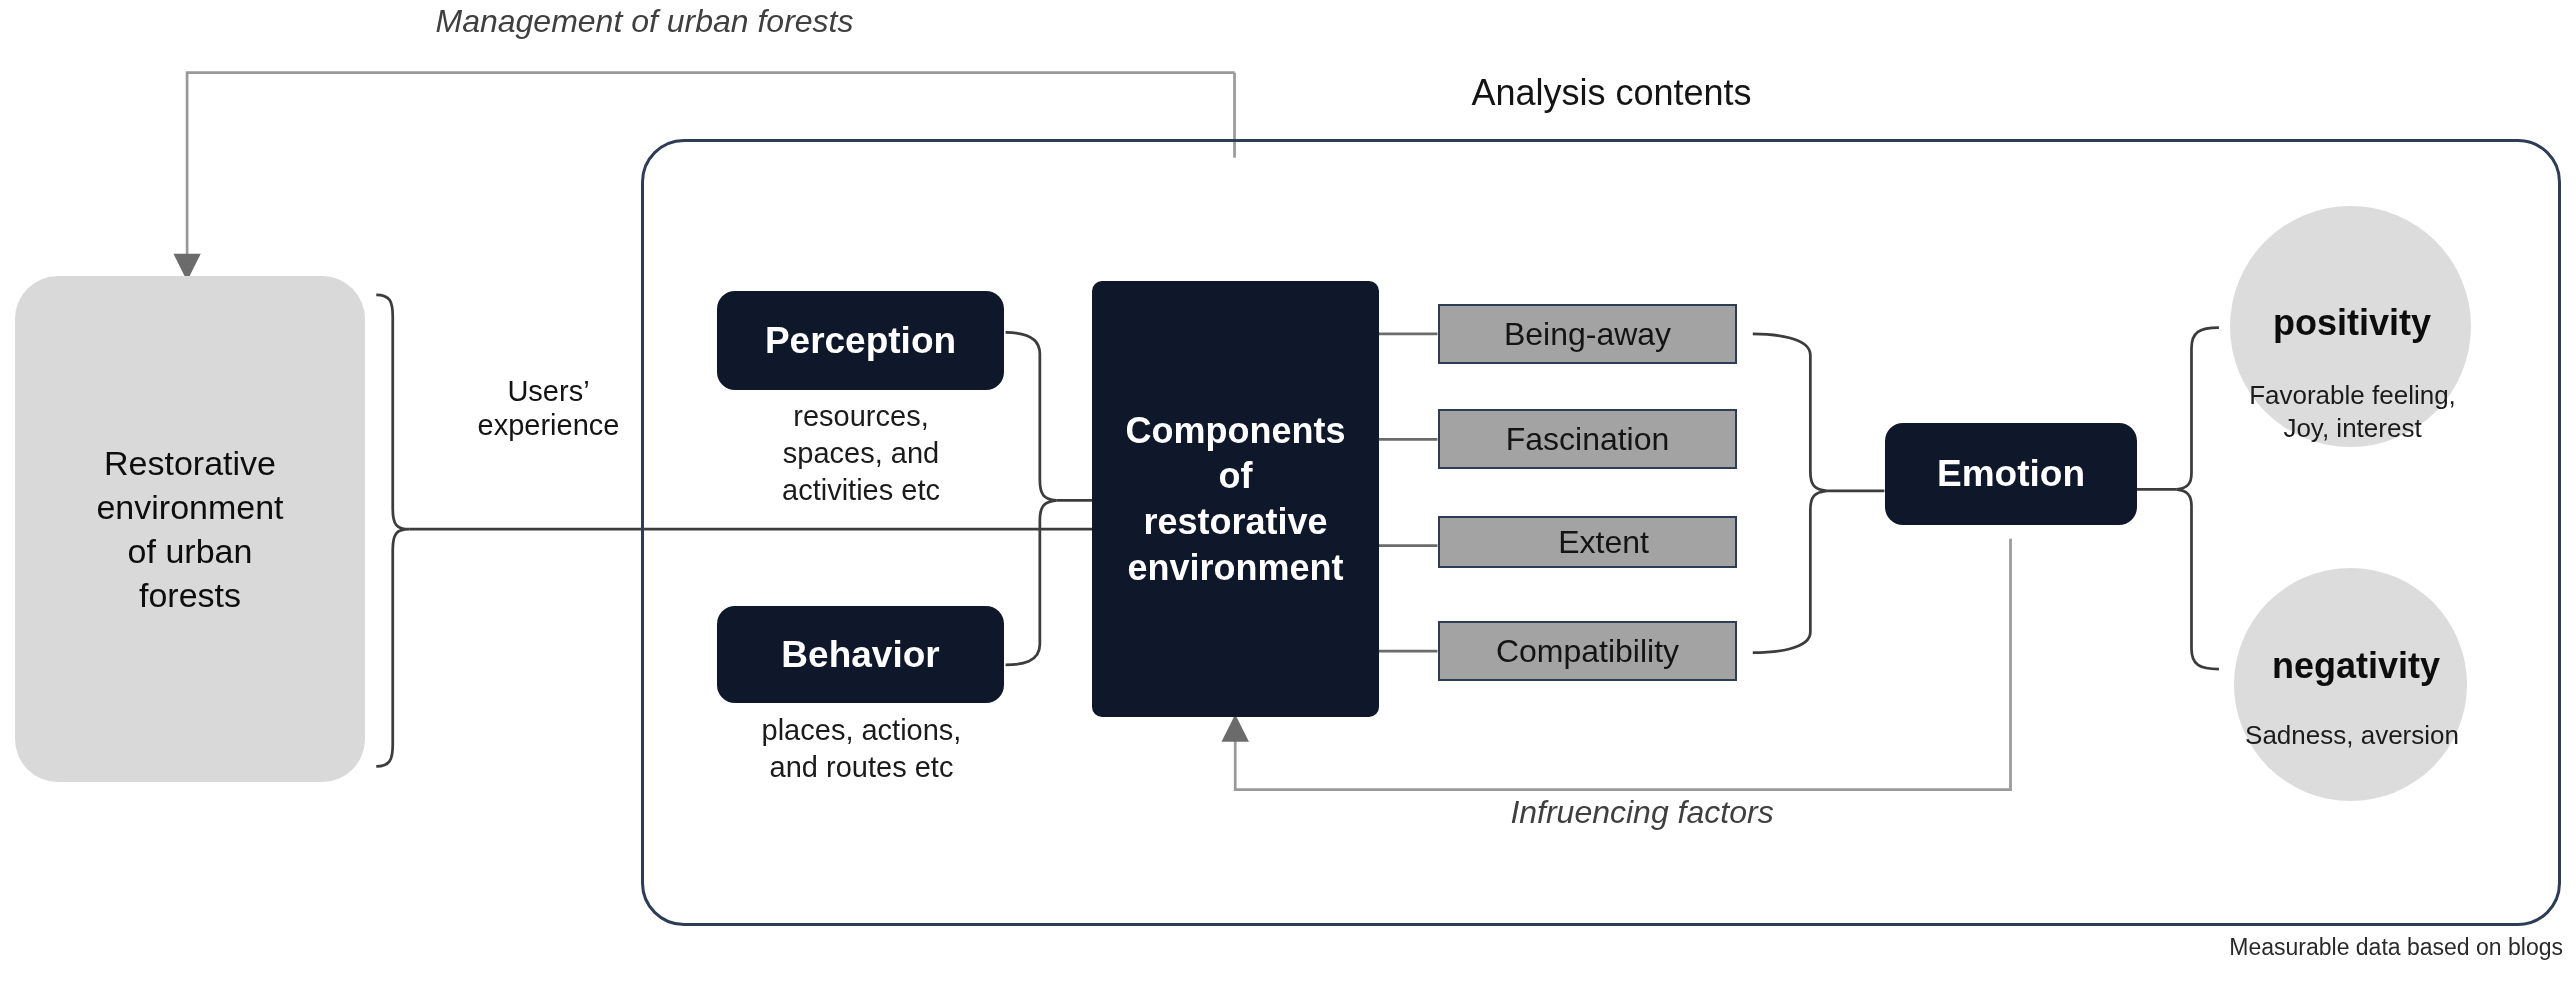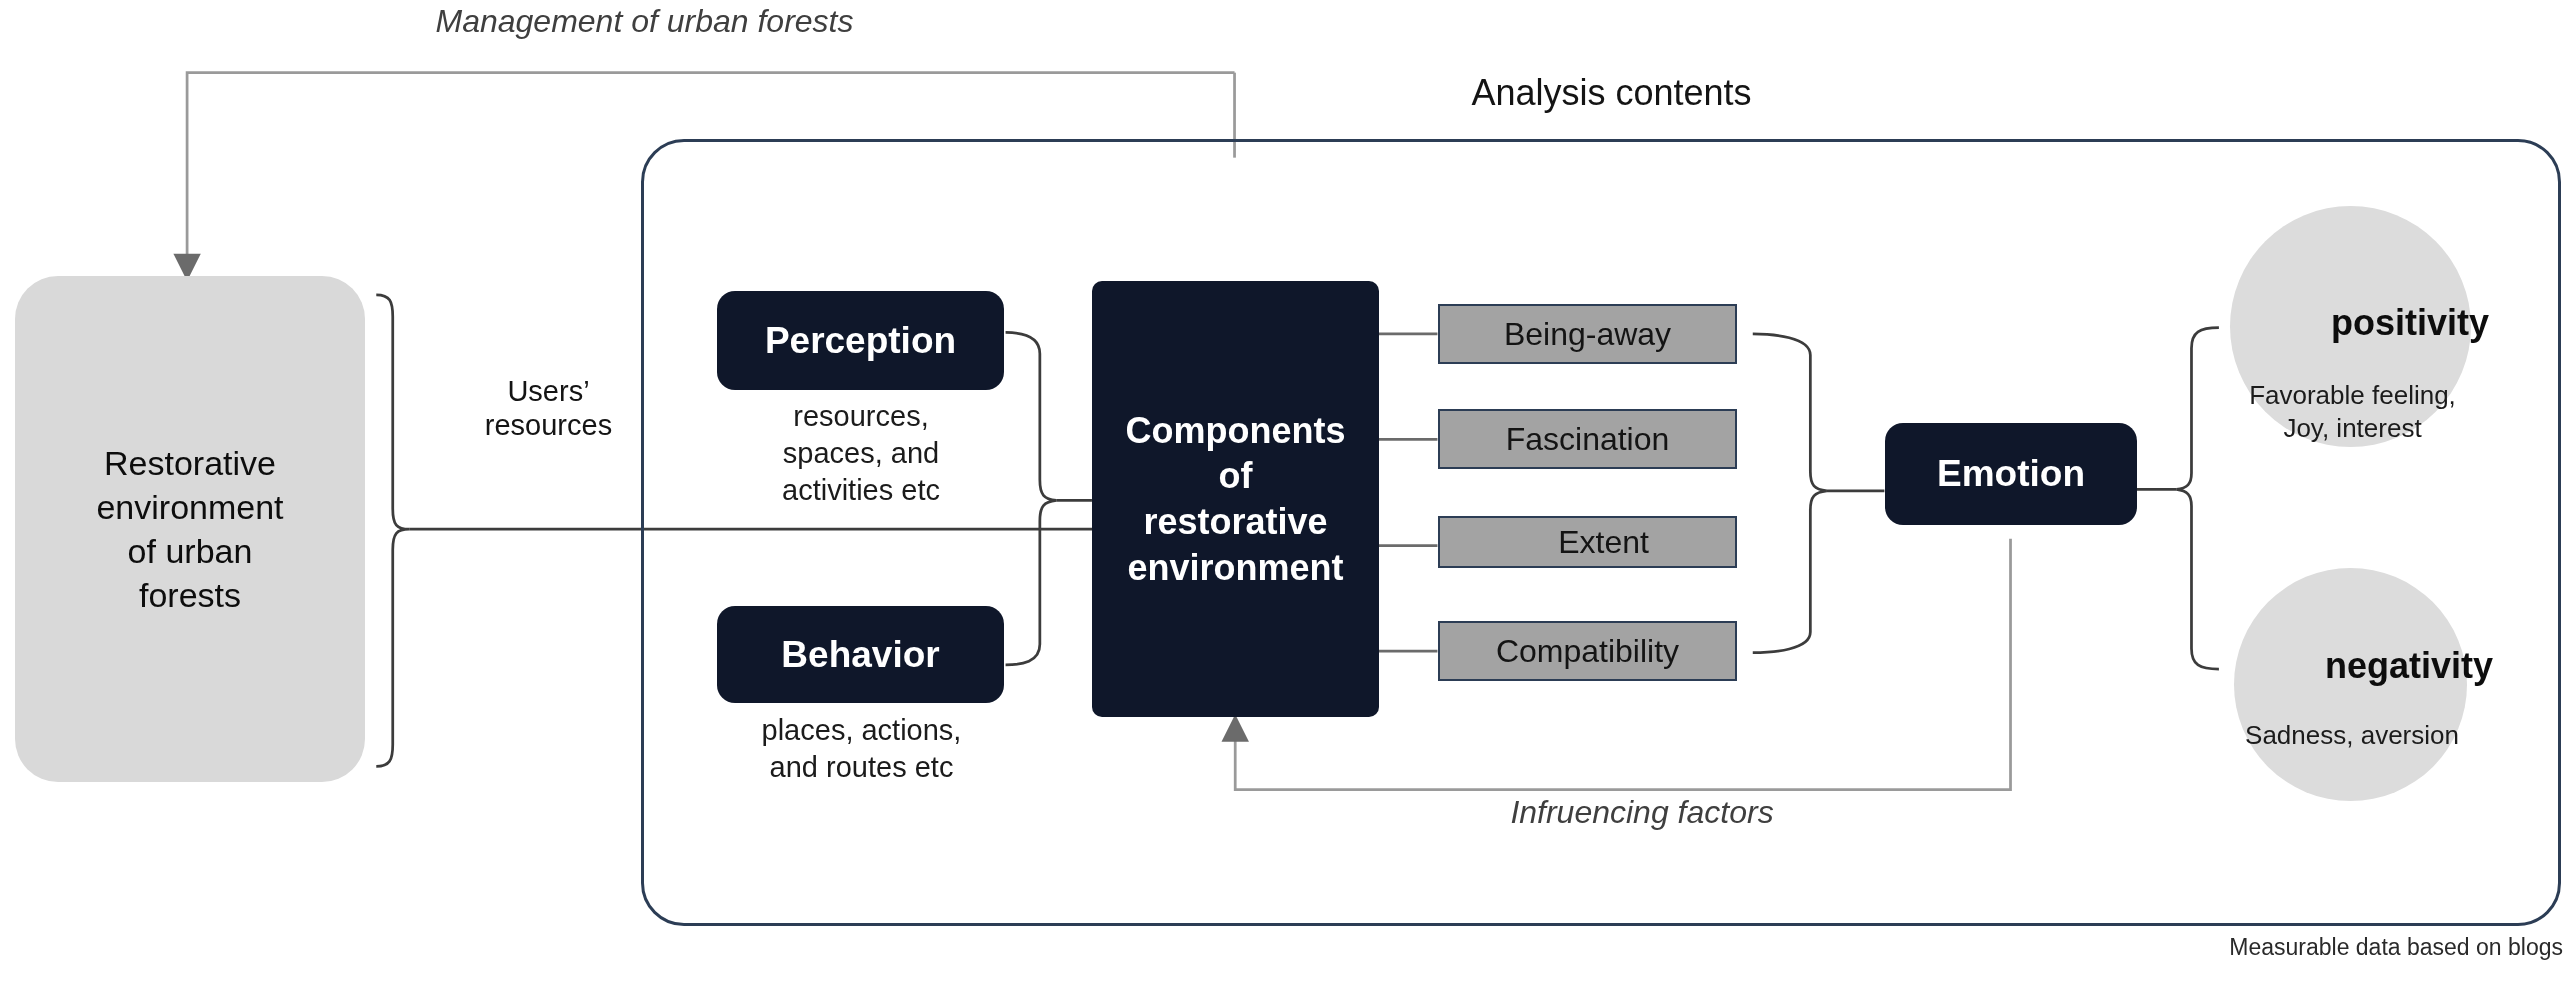--- a/index.html
+++ b/index.html
@@ -53,21 +53,21 @@
       font-size:32px;color:#141414;box-sizing:border-box;}
   #comp-0{left:1438px;top:304px;width:299px;height:60px;}
   #comp-1{left:1438px;top:409px;width:299px;height:60px;}
   #comp-2{left:1438px;top:516px;width:299px;height:52px;padding-left:32px;}
   #comp-3{left:1438px;top:621px;width:299px;height:60px;}
 
   
   .circle{position:absolute;border-radius:50%;background:#dcdcdc;}
   #pos-circle{left:2230px;top:206px;width:241px;height:241px;}
   #neg-circle{left:2234px;top:568px;width:233px;height:233px;}
-  .cir-title{position:absolute;text-align:right;font-size:36px;font-weight:bold;color:#0d0d0d;}
+  .cir-title{position:absolute;text-align:center;font-size:36px;font-weight:bold;color:#0d0d0d;}
   .cir-sub{position:absolute;text-align:center;font-size:26px;line-height:1.25;color:#1b1b1b;}
   #pos-title{left:2215px;top:302px;width:274px;}
   #pos-sub{left:2188px;top:379px;width:329px;}
   #neg-title{left:2219px;top:645px;width:274px;}
   #neg-sub{left:2160px;top:719px;width:384px;}
 </style>
 </head>
 <body>
 
 <div id="stage">
@@ -120,21 +120,21 @@
     </g>
   </svg>
 
   <div id="analysis-box"></div>
 
   <div class="lbl" id="mgmt-label">Management of urban forests</div>
   <div class="lbl" id="analysis-label">Analysis contents</div>
   <div class="lbl" id="influencing-label">Infruencing factors</div>
   <div class="lbl" id="measurable-label">Measurable data based on blogs</div>
   <div class="lbl" id="users-label" style="white-space: pre-line;">Users’
-resources</div>
+experience</div>
 
   <div id="restorative-box" style="white-space: pre-line;">Restorative
 environment
 of urban
 forests</div>
 
   <div class="blue" id="perception-box">Perception</div>
   <div class="subcap" id="perception-sub" style="white-space: pre-line;">resources,
 spaces, and
 activities etc</div>

